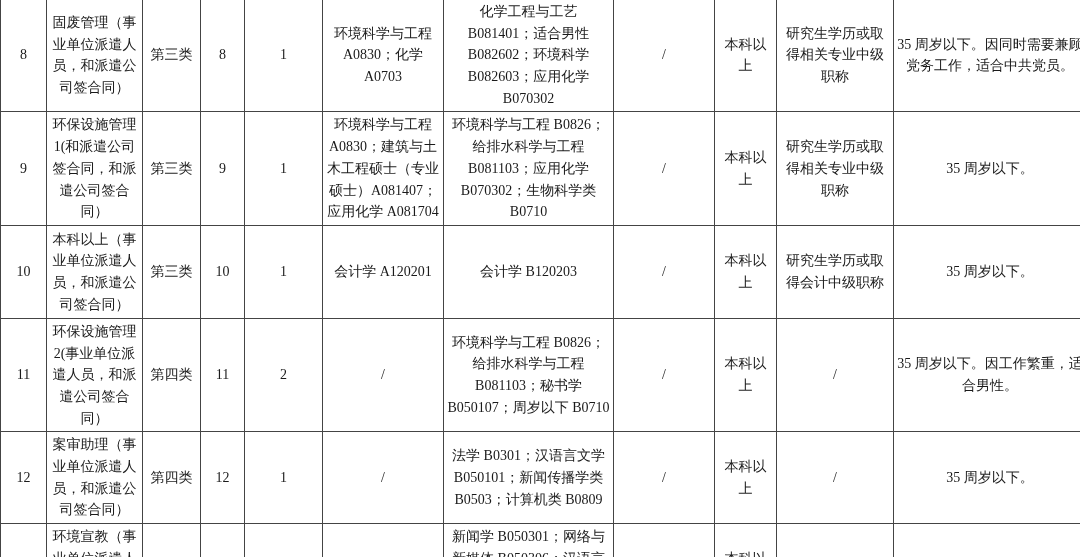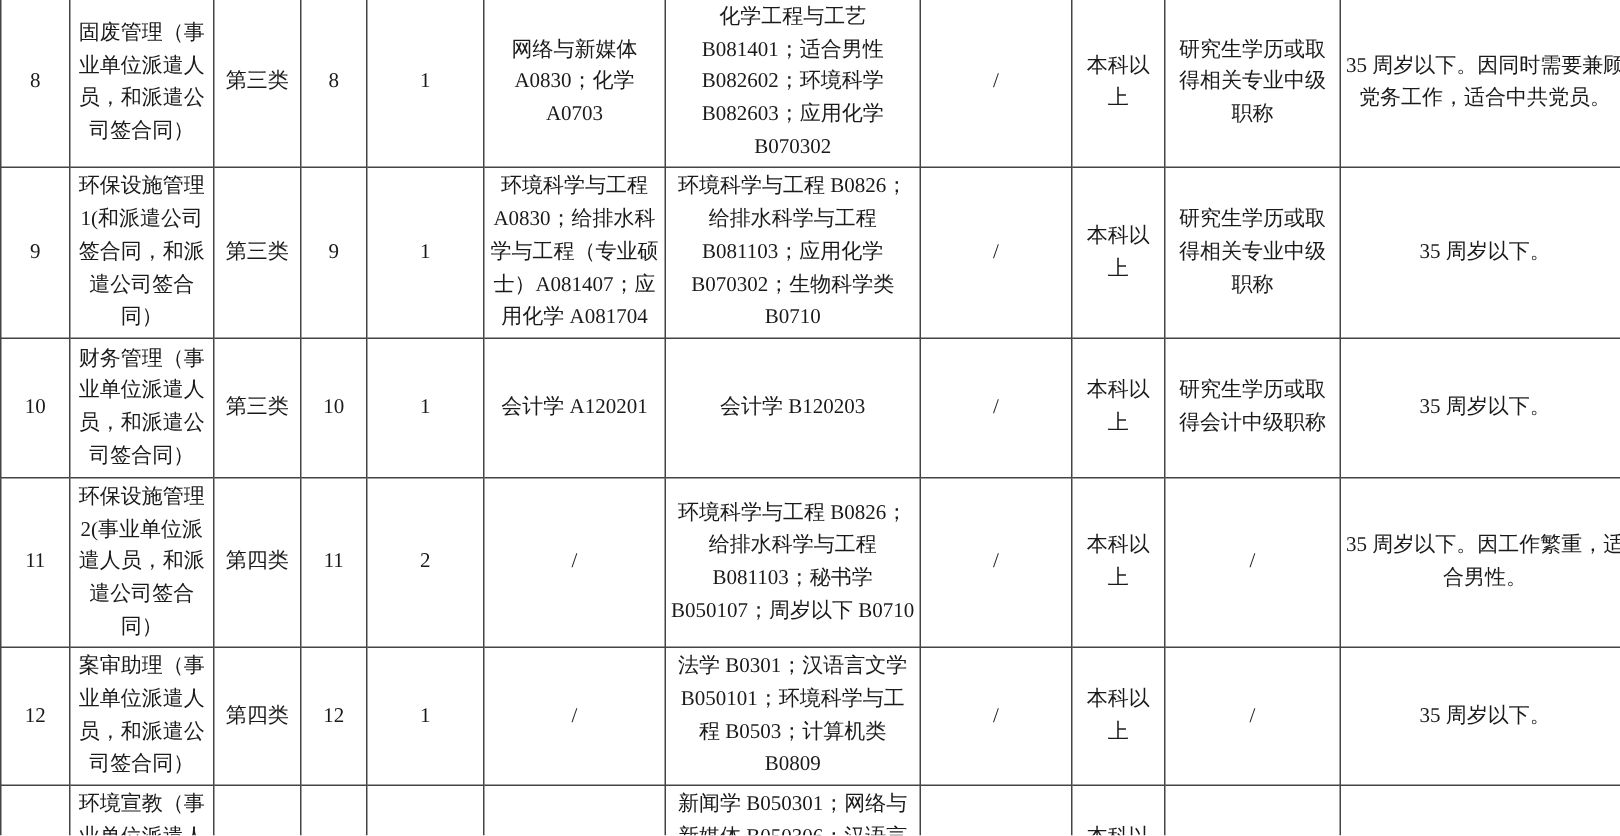--- a/index.html
+++ b/index.html
@@ -71,43 +71,43 @@
         <col class="c-qual">
         <col class="c-remark">
     </colgroup>
     <tbody>
         <tr>
     <td>8</td>
     <td>固废管理（事业单位派遣人员，和派遣公司签合同）</td>
     <td>第三类</td>
     <td>8</td>
     <td>1</td>
-    <td>网络与新媒体 A0830；化学 A0703</td>
+    <td>环境科学与工程 A0830；化学 A0703</td>
     <td>化学工程与工艺 B081401；适合男性 B082602；环境科学 B082603；应用化学 B070302</td>
     <td>/</td>
     <td>本科以上</td>
     <td>研究生学历或取得相关专业中级职称</td>
     <td>35 周岁以下。因同时需要兼顾党务工作，适合中共党员。</td>
   </tr>
         <tr>
     <td>9</td>
     <td>环保设施管理1(和派遣公司签合同，和派遣公司签合同）</td>
     <td>第三类</td>
     <td>9</td>
     <td>1</td>
-    <td>环境科学与工程 A0830；给排水科学与工程（专业硕士）A081407；应用化学 A081704</td>
+    <td>环境科学与工程 A0830；建筑与土木工程硕士（专业硕士）A081407；应用化学 A081704</td>
     <td>环境科学与工程 B0826；给排水科学与工程 B081103；应用化学 B070302；生物科学类 B0710</td>
     <td>/</td>
     <td>本科以上</td>
     <td>研究生学历或取得相关专业中级职称</td>
     <td>35 周岁以下。</td>
   </tr>
         <tr>
     <td>10</td>
-    <td>财务管理（事业单位派遣人员，和派遣公司签合同）</td>
+    <td>本科以上（事业单位派遣人员，和派遣公司签合同）</td>
     <td>第三类</td>
     <td>10</td>
     <td>1</td>
     <td>会计学 A120201</td>
     <td>会计学 B120203</td>
     <td>/</td>
     <td>本科以上</td>
     <td>研究生学历或取得会计中级职称</td>
     <td>35 周岁以下。</td>
   </tr>
@@ -124,21 +124,21 @@
     <td>/</td>
     <td>35 周岁以下。因工作繁重，适合男性。</td>
   </tr>
         <tr>
     <td>12</td>
     <td>案审助理（事业单位派遣人员，和派遣公司签合同）</td>
     <td>第四类</td>
     <td>12</td>
     <td>1</td>
     <td>/</td>
-    <td>法学 B0301；汉语言文学 B050101；环境科学与工程 B0503；计算机类 B0809</td>
+    <td>法学 B0301；汉语言文学 B050101；新闻传播学类 B0503；计算机类 B0809</td>
     <td>/</td>
     <td>本科以上</td>
     <td>/</td>
     <td>35 周岁以下。</td>
   </tr>
         <tr>
     <td>13</td>
     <td>环境宣教（事业单位派遣人员，和派遣公司签合同）</td>
     <td>第四类</td>
     <td>13</td>

